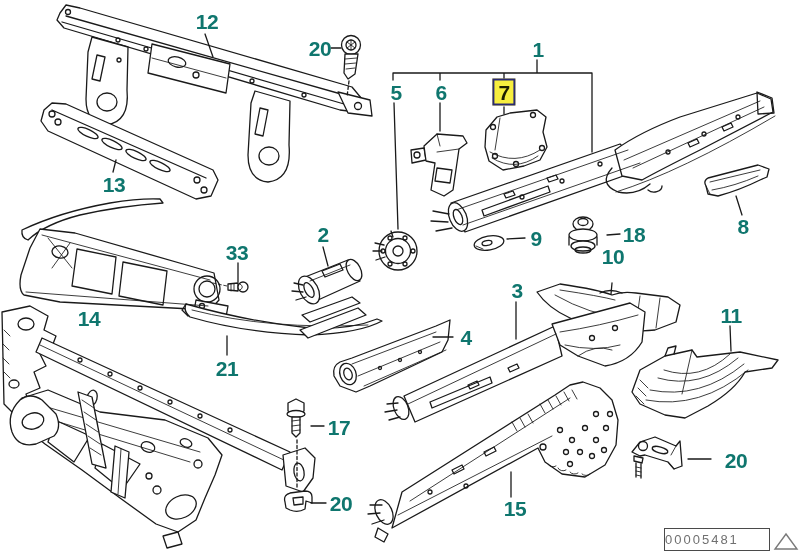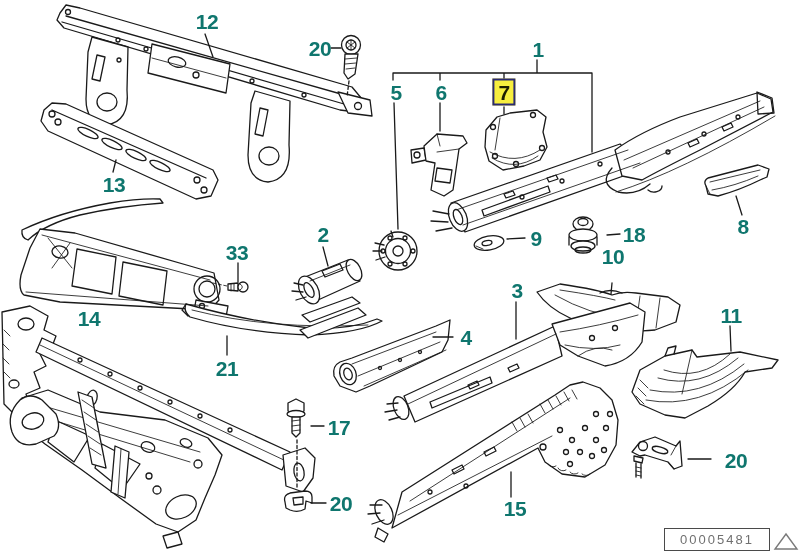--- a/index.html
+++ b/index.html
@@ -9,21 +9,21 @@
   .art path,.art circle,.art ellipse,.art line,.art rect{
      stroke:#1a1a1a;stroke-width:1.3;fill:none;stroke-linejoin:round;stroke-linecap:round;}
   .art .f{fill:#ffffff;}
   .art .d{stroke-dasharray:3,2.5;}
   .art .thin{stroke-width:0.85;}
   .callout{position:absolute;transform:translate(-50%,-50%);
            font-weight:bold;font-size:21px;line-height:1;color:#0f766e;
            letter-spacing:-0.5px;white-space:nowrap;z-index:5;}
   .callout.highlight{background:#f7ee3e;border:2px solid #2a2a72;padding:1px 4px;color:#1d1d00;}
   .plate{position:absolute;left:664px;top:528px;width:104px;height:21px;
-         border:1.5px solid #4a4a4a;display:flex;align-items:center;justify-content:center;z-index:5;}
+         border:1.5px solid #4a4a4a;display:flex;align-items:center;z-index:5;}
   .plate span{font-size:13px;color:#707070;letter-spacing:2px;}
   .tri{position:absolute;left:773px;top:531px;z-index:5;}
   .tri path{stroke:#7a7a7a;stroke-width:1.4;fill:none;}
 </style>
 </head>
 <body>
 
 <div class="stage">
 
 <svg class="art" width="799" height="552" viewBox="0 0 799 552">

